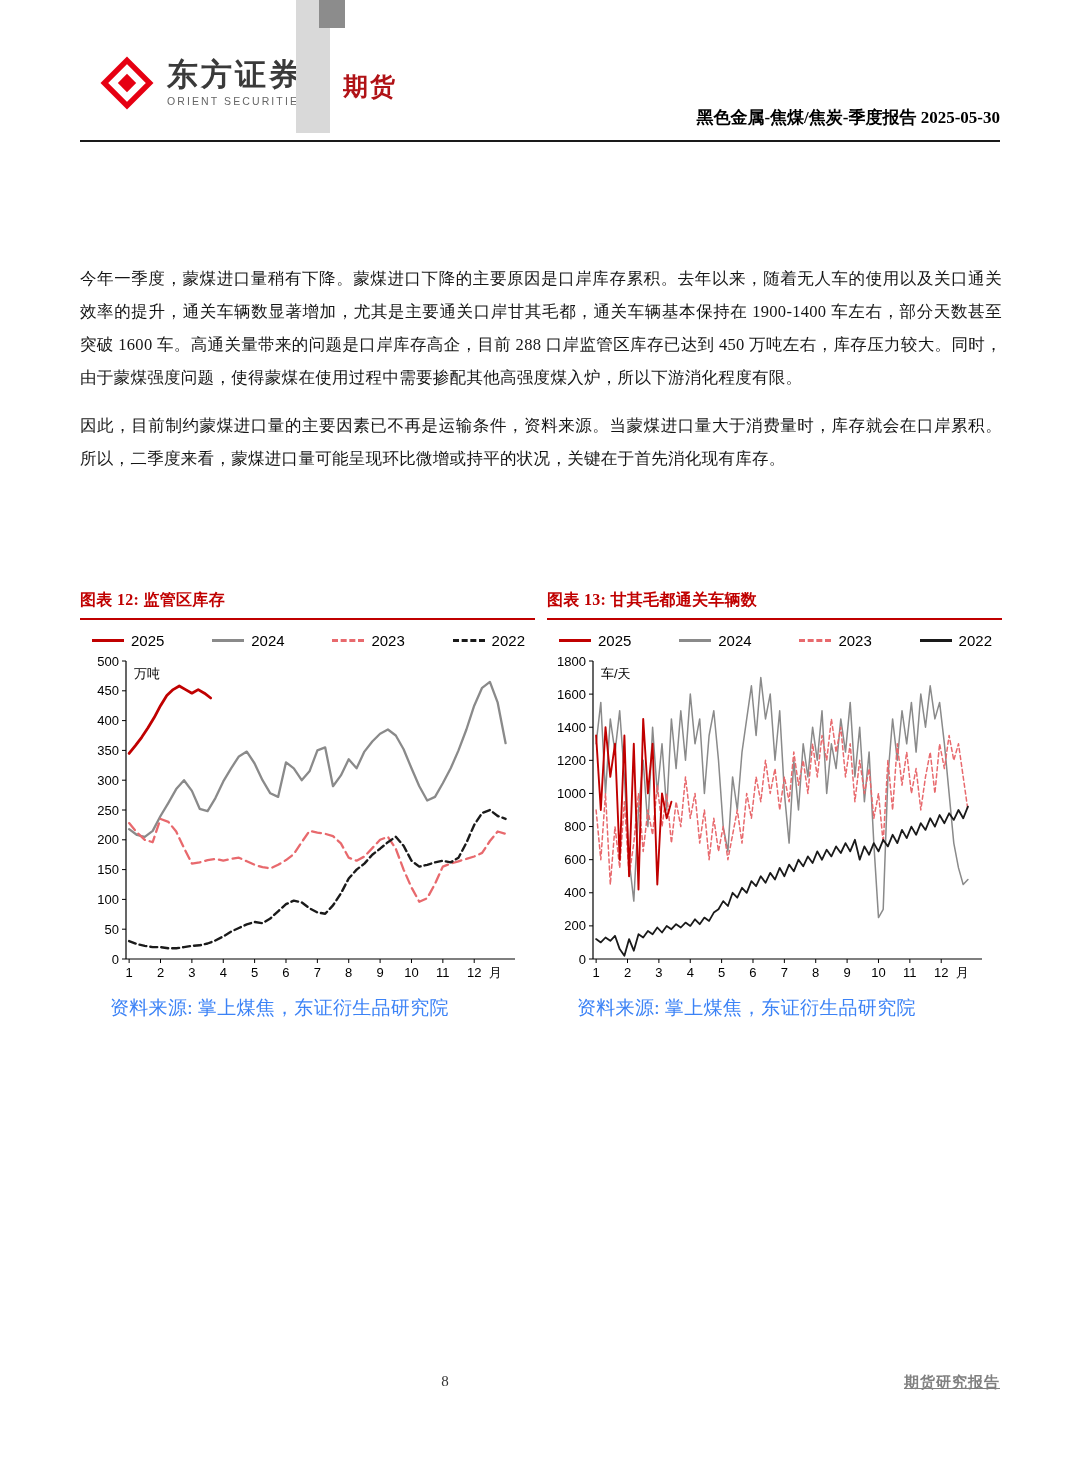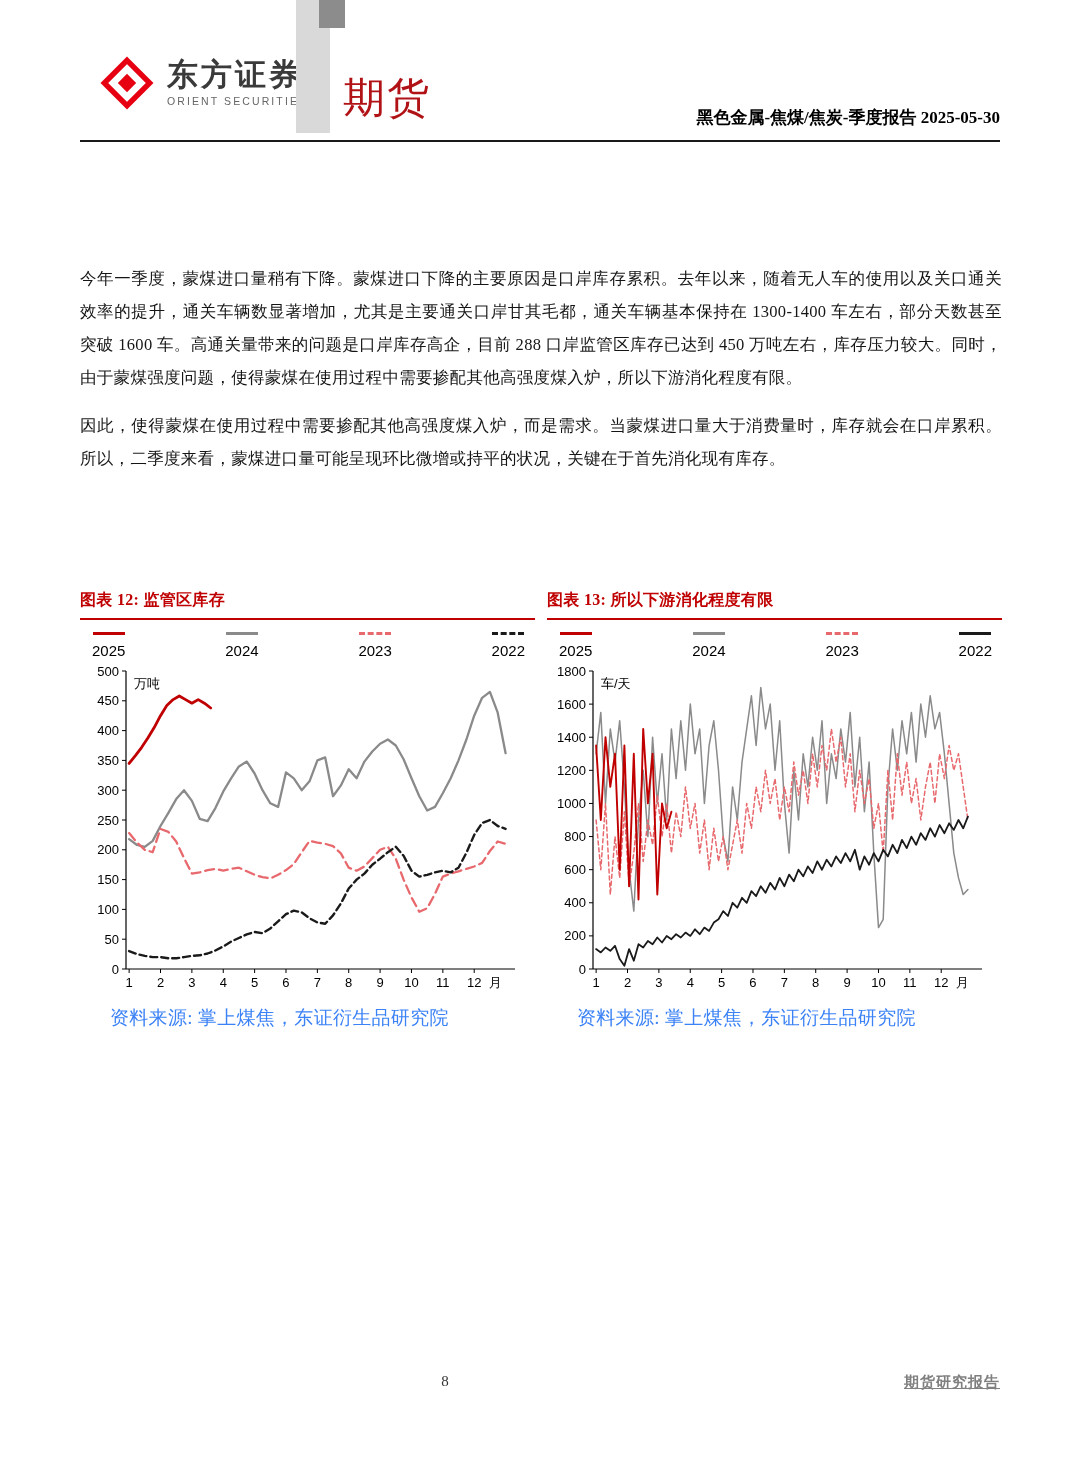--- a/index.html
+++ b/index.html
@@ -13,37 +13,37 @@
   
   .logo { position:absolute; left:100px; top:56px; display:flex; align-items:center; gap:13px; }
   .logo-icon { width:54px; height:54px; display:block; }
   .logo-text { display:flex; flex-direction:column; }
   .logo-cn { font-size:31px; font-weight:bold; color:#3a3a3a; letter-spacing:3px; line-height:1.05;
              font-family:"Liberation Serif", serif; }
   .logo-en { font-size:10.5px; color:#666; letter-spacing:2.1px; margin-top:4px;
              font-family:"Liberation Sans", sans-serif; }
   .gray-bar { position:absolute; left:296px; top:0; width:34px; height:133px; background:#d9d9d9; }
   .accent-square { position:absolute; left:319px; top:0; width:26px; height:28px; background:#8c8c8c; }
-  .division { position:absolute; left:343px; top:70px; font-size:42px; font-weight:normal; color:#b01216;
+  .division { position:absolute; left:343px; top:70px; font-size:25px; font-weight:bold; color:#b01216;
               font-family:"Liberation Sans", sans-serif; letter-spacing:2px; }
   .report-title { position:absolute; right:80px; top:106px; font-size:17px; font-weight:bold; color:#000; }
   .header-rule { position:absolute; left:80px; top:140px; width:920px; height:2px; background:#1a1a1a; }
   
   .section-heading { position:absolute; left:80px; top:204px; font-size:18.5px; font-weight:bold; color:#c00000; letter-spacing:0.5px; }
   .body-text { position:absolute; left:80px; top:262px; width:922px; font-size:16.5px; line-height:33px;
                text-align:justify; color:#151515; letter-spacing:0.3px; }
   .body-text p + p { margin-top:15px; }
   
   .figures { position:absolute; left:80px; top:590px; width:922px; display:flex; gap:12px; }
   .fig-col { flex:1; min-width:0; }
   .fig-title { font-size:16px; font-weight:bold; color:#c00000; padding-bottom:7px;
                border-bottom:2px solid #c00000; letter-spacing:0.3px; }
   .legend { display:flex; justify-content:space-between; align-items:center; padding:12px 10px 0 12px;
             font-size:15px; color:#000; font-family:"Liberation Sans", sans-serif; }
-  .legend-item { display:flex; align-items:center; gap:7px;flex-direction:column; }
+  .legend-item { display:flex; align-items:center; gap:7px; }
   .legend-swatch { display:inline-block; width:32px; height:0; border-top:3px solid #000; }
   .chart { margin-top:2px; }
   .fig-source { margin-top:10px; font-size:19px; color:#3b82f6; letter-spacing:0.3px;margin-left:30px; }
   
   .footer-page { position:absolute; top:1373px; left:0; width:890px; text-align:center;
                  font-size:15px; color:#333; }
   .footer-label { position:absolute; top:1373px; right:80px; font-size:15px; color:#808080;
                   font-weight:bold; font-family:"Liberation Sans", sans-serif; letter-spacing:1px;text-decoration:underline; }
 </style>
 </head>
@@ -61,22 +61,22 @@
       <span class="logo-en">ORIENT SECURITIES</span>
     </div>
   </div>
   <div class="gray-bar"></div>
   <div class="accent-square"></div>
   <div class="division">期货</div>
   <div class="report-title">黑色金属-焦煤/焦炭-季度报告 2025-05-30</div>
   <div class="header-rule"></div>
 
   <div class="body-text">
-    <p>今年一季度，蒙煤进口量稍有下降。蒙煤进口下降的主要原因是口岸库存累积。去年以来，随着无人车的使用以及关口通关效率的提升，通关车辆数显著增加，尤其是主要通关口岸甘其毛都，通关车辆基本保持在 1300-1400 车左右，部分天数甚至突破 1600 车。高通关量带来的问题是口岸库存高企，目前 288 口岸监管区库存已达到 450 万吨左右，库存压力较大。同时，由于蒙煤强度问题，使得蒙煤在使用过程中需要掺配其他高强度煤入炉，所以下游消化程度有限。</p>
-    <p>因此，使得蒙煤在使用过程中需要掺配其他高强度煤入炉，而是需求。当蒙煤进口量大于消费量时，库存就会在口岸累积。所以，二季度来看，蒙煤进口量可能呈现环比微增或持平的状况，关键在于首先消化现有库存。</p>
+    <p>今年一季度，蒙煤进口量稍有下降。蒙煤进口下降的主要原因是口岸库存累积。去年以来，随着无人车的使用以及关口通关效率的提升，通关车辆数显著增加，尤其是主要通关口岸甘其毛都，通关车辆基本保持在 1900-1400 车左右，部分天数甚至突破 1600 车。高通关量带来的问题是口岸库存高企，目前 288 口岸监管区库存已达到 450 万吨左右，库存压力较大。同时，由于蒙煤强度问题，使得蒙煤在使用过程中需要掺配其他高强度煤入炉，所以下游消化程度有限。</p>
+    <p>因此，目前制约蒙煤进口量的主要因素已不再是运输条件，资料来源。当蒙煤进口量大于消费量时，库存就会在口岸累积。所以，二季度来看，蒙煤进口量可能呈现环比微增或持平的状况，关键在于首先消化现有库存。</p>
   </div>
 
   <div class="figures">
     <div class="fig-col">
       <div class="fig-title">图表 12: 监管区库存</div>
       <div class="legend">
           <span class="legend-item">
             <span class="legend-swatch" style="border-top-color: rgb(192, 0, 0); border-top-style: solid;"></span>
             <span>2025</span>
           </span>
@@ -147,21 +147,21 @@
             <text x="54" y="27" font-size="13" fill="#000">万吨</text>
             <polyline points="49.1,178.1 57.0,184.0 64.8,185.8 72.7,179.9 80.5,165.0 88.4,151.8 96.2,138.1 104.0,129.2 111.9,139.9 119.7,157.8 127.6,160.2 135.4,147.1 143.3,130.4 151.1,117.3 158.9,105.4 166.8,100.6 174.6,112.5 182.5,129.2 190.3,142.3 198.1,145.9 206.0,111.3 213.8,117.3 221.7,129.2 229.5,120.3 237.4,99.4 245.2,96.4 253.0,135.2 260.9,124.4 268.7,108.3 276.6,117.3 284.4,100.6 292.3,90.5 300.1,82.7 307.9,78.5 315.8,84.5 323.6,98.2 331.5,117.3 339.3,135.2 347.2,149.5 355.0,145.9 362.8,132.2 370.7,117.3 378.5,99.4 386.4,78.5 394.2,54.7 402.1,36.8 409.9,30.9 417.7,51.7 425.6,92.2" fill="none" stroke="#8a8a8a" stroke-width="2.3" stroke-linejoin="round" stroke-linecap="round"></polyline>
             <polyline points="49.1,172.1 57.0,181.6 64.8,188.8 72.7,191.2 80.5,167.9 88.4,170.9 96.2,180.5 104.0,197.1 111.9,212.6 119.7,211.4 127.6,209.1 135.4,207.9 143.3,209.7 151.1,207.9 158.9,206.7 166.8,210.3 174.6,213.8 182.5,216.2 190.3,217.4 198.1,213.8 206.0,209.1 213.8,203.1 221.7,191.2 229.5,179.9 237.4,181.6 245.2,182.8 253.0,185.2 260.9,192.4 268.7,206.7 276.6,209.7 284.4,205.5 292.3,197.1 300.1,188.8 307.9,185.8 315.8,197.7 323.6,218.6 331.5,236.5 339.3,250.8 347.2,247.2 355.0,232.9 362.8,215.6 370.7,212.6 378.5,210.3 386.4,207.9 394.2,205.5 402.1,201.9 409.9,190.0 417.7,180.5 425.6,182.8" fill="none" stroke="#e8696d" stroke-width="2.3" stroke-linejoin="round" stroke-linecap="round" stroke-dasharray="9,5"></polyline>
             <polyline points="49.1,290.1 57.0,293.1 64.8,294.9 72.7,296.1 80.5,296.1 88.4,297.3 96.2,297.3 104.0,296.1 111.9,294.9 119.7,294.3 127.6,292.5 135.4,289.5 143.3,285.4 151.1,280.6 158.9,277.0 166.8,273.4 174.6,271.0 182.5,272.2 190.3,267.5 198.1,260.3 206.0,253.2 213.8,249.6 221.7,251.4 229.5,257.3 237.4,261.5 245.2,262.7 253.0,254.4 260.9,242.4 268.7,227.5 276.6,218.6 284.4,212.6 292.3,203.7 300.1,197.7 307.9,191.2 315.8,185.8 323.6,194.8 331.5,209.7 339.3,215.6 347.2,213.8 355.0,211.4 362.8,209.7 370.7,211.4 378.5,206.7 386.4,191.8 394.2,173.9 402.1,162.0 409.9,159.0 417.7,165.0 425.6,167.9" fill="none" stroke="#1a1a1a" stroke-width="2.4" stroke-linejoin="round" stroke-linecap="round" stroke-dasharray="7,4"></polyline>
             <polyline points="49.1,102.4 55.4,94.6 61.7,86.3 68.0,76.8 74.2,66.6 80.5,54.7 86.8,44.6 93.1,38.6 99.3,35.0 105.6,38.6 111.9,42.2 118.2,38.6 124.4,42.2 130.7,47.0" fill="none" stroke="#c00000" stroke-width="2.8" stroke-linejoin="round" stroke-linecap="round"></polyline>
           </svg>
         </div>
       <div class="fig-source">资料来源: 掌上煤焦，东证衍生品研究院</div>
     </div>
     <div class="fig-col">
-      <div class="fig-title">图表 13: 所以下游消化程度有限</div>
+      <div class="fig-title">图表 13: 甘其毛都通关车辆数</div>
       <div class="legend">
           <span class="legend-item">
             <span class="legend-swatch" style="border-top-color: rgb(192, 0, 0); border-top-style: solid;"></span>
             <span>2025</span>
           </span>
           <span class="legend-item">
             <span class="legend-swatch" style="border-top-color: rgb(138, 138, 138); border-top-style: solid;"></span>
             <span>2024</span>
           </span>
           <span class="legend-item">

